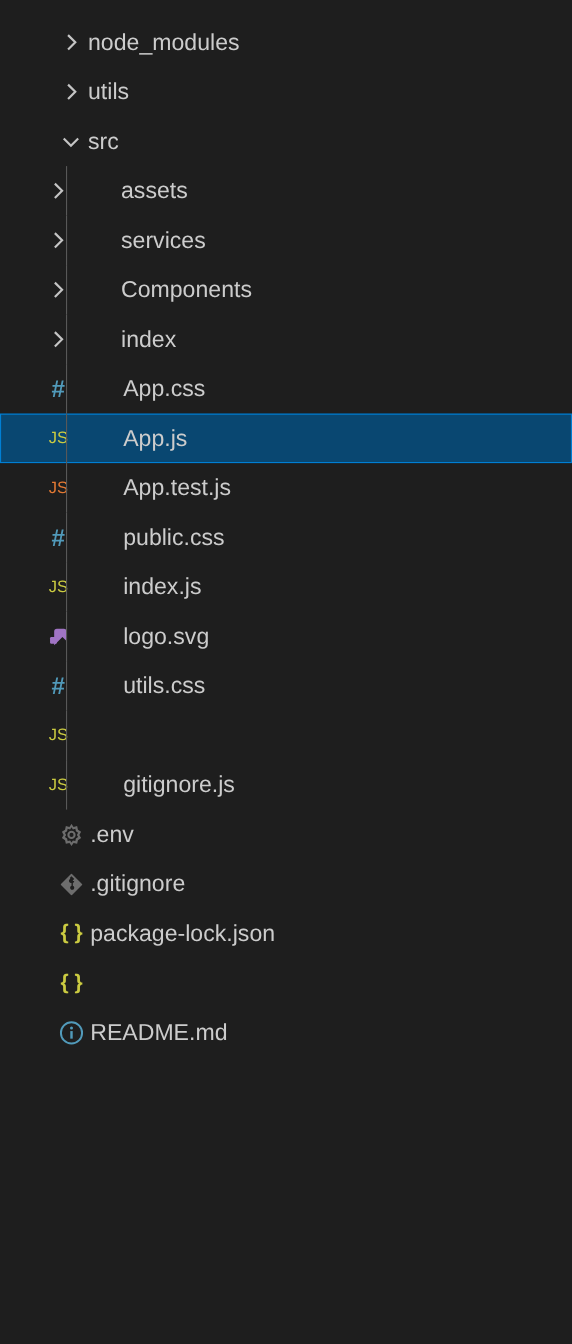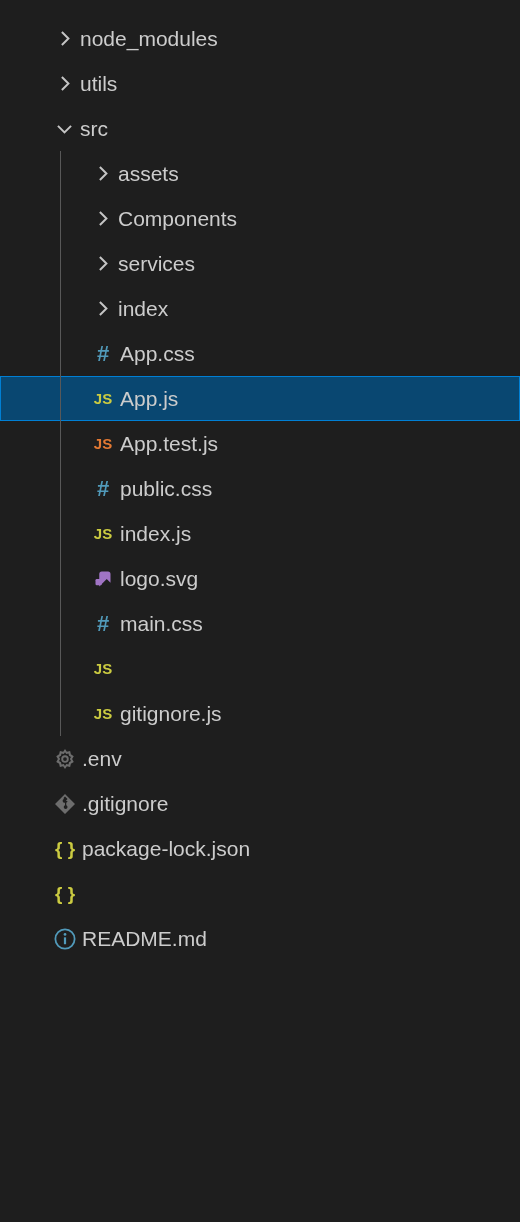--- a/index.html
+++ b/index.html
@@ -29,21 +29,22 @@
     }
     .tree-row.selected {
       background: #094771;
       outline: 1px solid #007fd4;
       outline-offset: -1px;
     }
     .tree-row.depth-0 {
       padding-left: 50px;
     }
     .tree-row.depth-1 {
-      padding-left: 88px;
+      padding-left: 38px;
+      gap: 42px;
     }
     .indent-guide {
       position: absolute;
       left: 60px;
       top: 0;
       bottom: 0;
       width: 1px;
       background: #585858;
     }
     .chevron {
@@ -57,21 +58,21 @@
     .chevron svg {
       width: 21px;
       height: 21px;
     }
     .file-icon {
       width: 30px;
       display: inline-flex;
       justify-content: center;
       align-items: center;
       flex-shrink: 0;
-      font-weight: bold;
+      font-weight: normal;
       font-size: 15px;
     }
     .icon-js { color: #cbcb41; }
     .icon-js-test { color: #e37933; }
     .icon-css { color: #519aba; }
     .icon-json { color: #cbcb41; }
     .icon-gear { color: #6d6d6d; }
     .icon-git { color: #6d6d6d; }
     .icon-info { color: #519aba; }
     .icon-svg { color: #a074c4; }
@@ -126,30 +127,30 @@
       </span>
       <span class="label">assets</span>
     </div>
     <div class="tree-row depth-1">
       <div class="indent-guide"></div>
       <span class="chevron">
         <svg viewBox="0 0 16 16">
           <path fill="none" stroke="currentColor" stroke-width="1.5" d="M6 3 L11 8 L6 13"></path>
         </svg>
       </span>
+      <span class="label">services</span>
+    </div>
+    <div class="tree-row depth-1">
+      <div class="indent-guide"></div>
+      <span class="chevron">
+        <svg viewBox="0 0 16 16">
+          <path fill="none" stroke="currentColor" stroke-width="1.5" d="M6 3 L11 8 L6 13"></path>
+        </svg>
+      </span>
       <span class="label">Components</span>
-    </div>
-    <div class="tree-row depth-1">
-      <div class="indent-guide"></div>
-      <span class="chevron">
-        <svg viewBox="0 0 16 16">
-          <path fill="none" stroke="currentColor" stroke-width="1.5" d="M6 3 L11 8 L6 13"></path>
-        </svg>
-      </span>
-      <span class="label">services</span>
     </div>
     <div class="tree-row depth-1">
       <div class="indent-guide"></div>
       <span class="chevron">
         <svg viewBox="0 0 16 16">
           <path fill="none" stroke="currentColor" stroke-width="1.5" d="M6 3 L11 8 L6 13"></path>
         </svg>
       </span>
       <span class="label">index</span>
     </div>
@@ -184,21 +185,21 @@
         <svg viewBox="0 0 16 16" width="20" height="20">
           <path fill="currentColor" d="M5 2h7a2 2 0 012 2v7l-3-3-6 6V4a2 2 0 012-2z"></path>
           <rect x="2" y="8" width="5" height="5" rx="1" fill="currentColor"></rect>
         </svg>
       </span>
       <span class="label">logo.svg</span>
     </div>
     <div class="tree-row depth-1">
       <div class="indent-guide"></div>
       <span class="file-icon icon-css hash">#</span>
-      <span class="label">main.css</span>
+      <span class="label">utils.css</span>
     </div>
     <div class="tree-row depth-1">
       <div class="indent-guide"></div>
       <span class="file-icon icon-js">JS</span>
     </div>
     <div class="tree-row depth-1">
       <div class="indent-guide"></div>
       <span class="file-icon icon-js">JS</span>
       <span class="label">gitignore.js</span>
     </div>

